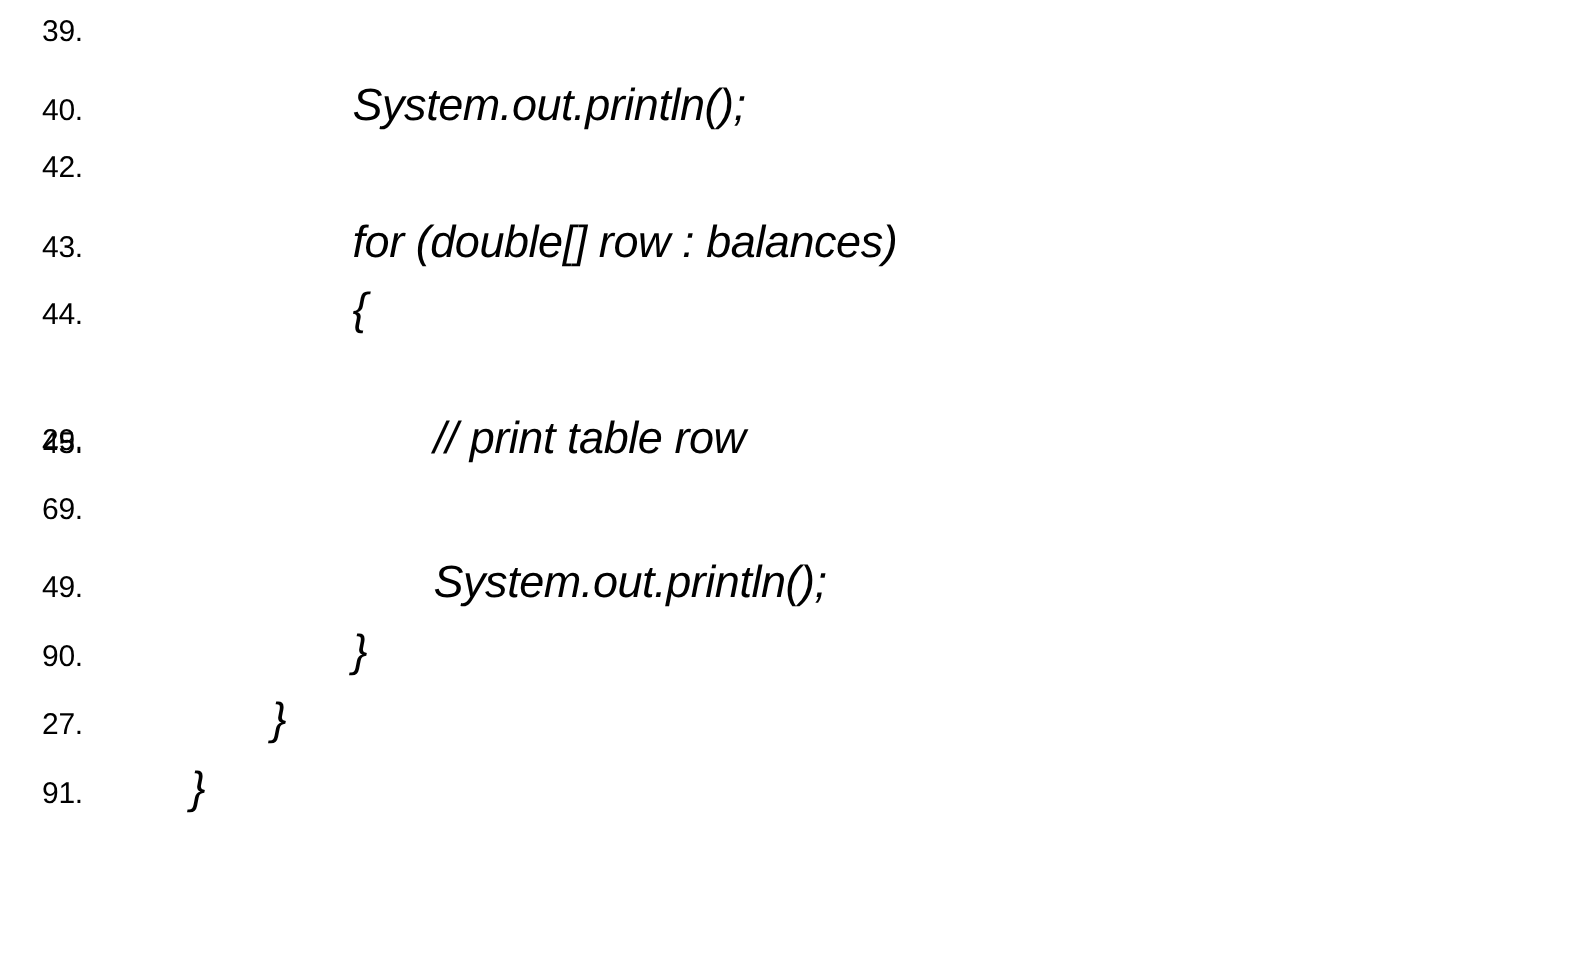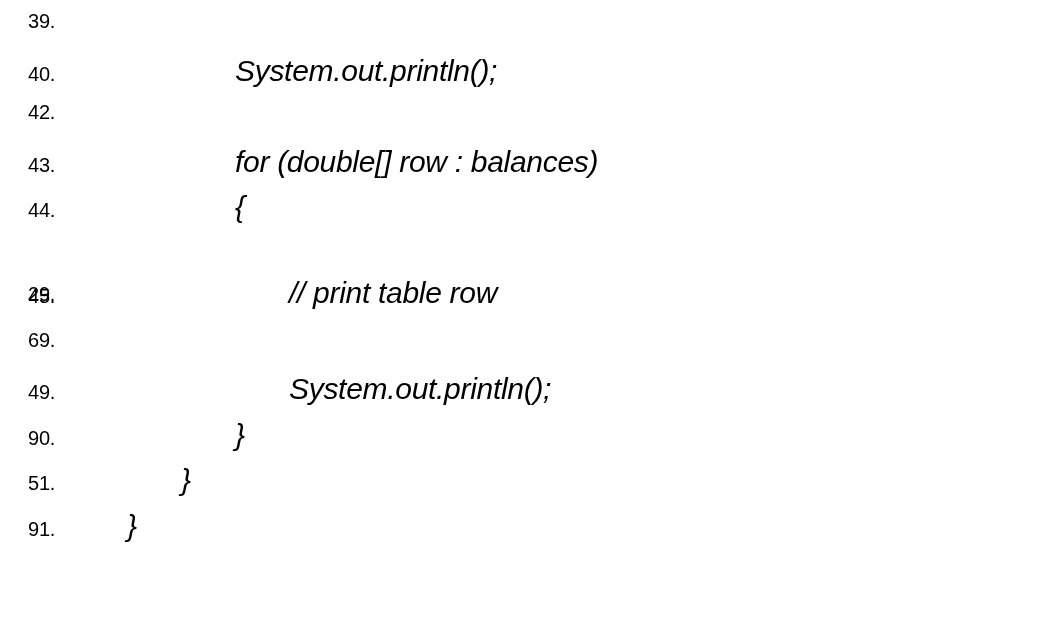--- a/index.html
+++ b/index.html
@@ -48,20 +48,20 @@
     </div>
     <div class="line">
       <span class="ln">49.</span>
       <span class="code" style="padding-left: 216px;">System.out.println();</span>
     </div>
     <div class="line">
       <span class="ln">90.</span>
       <span class="code" style="padding-left: 162px;">}</span>
     </div>
     <div class="line">
-      <span class="ln">51.</span>
+      <span class="ln">27.</span>
       <span class="code" style="padding-left: 108px;">}</span>
     </div>
     <div class="line">
       <span class="ln">91.</span>
       <span class="code" style="padding-left: 54px;">}</span>
     </div>
   </div>
 
 </body></html>

